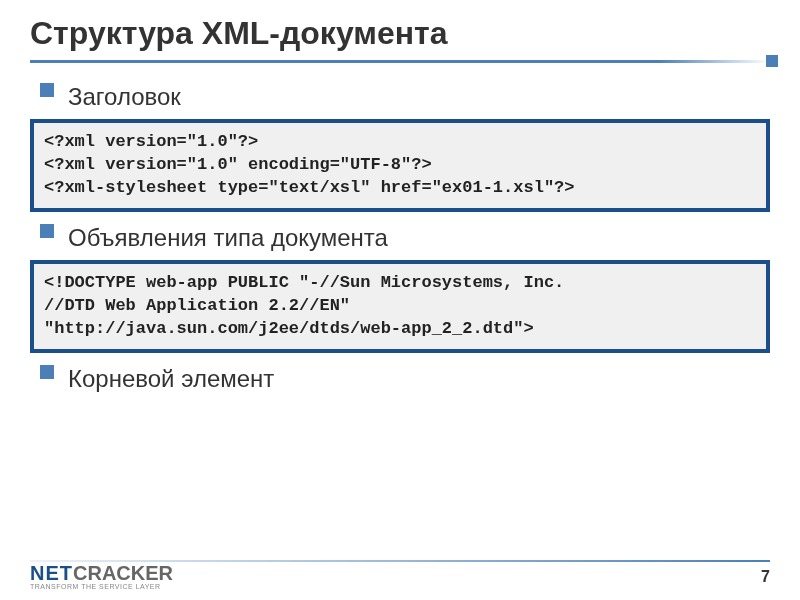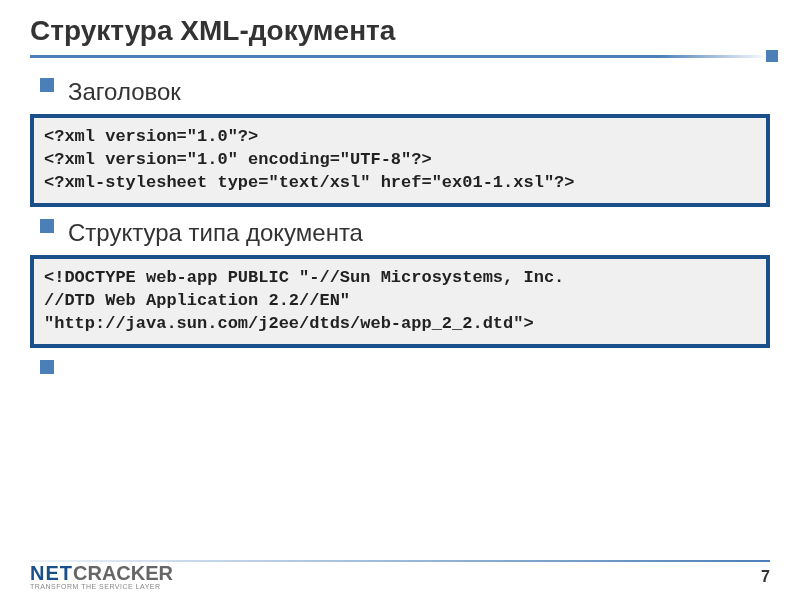--- a/index.html
+++ b/index.html
@@ -1,18 +1,18 @@
 <!DOCTYPE html>
 <html><head>
 <meta charset="utf-8">
 <style>
 * { margin: 0; padding: 0; box-sizing: border-box; }
 body { width: 800px; height: 600px; background: #fff; font-family: Arial, sans-serif; position: relative; overflow: hidden; }
 .slide { width: 100%; height: 100%; position: relative; padding: 15px 30px 60px 30px; }
-.title { font-size: 28px; font-weight: bold; color: #333; margin-bottom: 8px; }
+.title { font-size: 32px; font-weight: bold; color: #333; margin-bottom: 8px; }
 .rule-line { height: 3px; background: linear-gradient(to right, #4a7fb8 0%, #4a7fb8 85%, #fff 100%); position: relative; margin-bottom: 20px; }
 .rule-dot { position: absolute; right: -8px; top: -5px; width: 12px; height: 12px; background: #4a7fb8; }
 .section-label { display: flex; margin: 12px 0 8px 10px; font-size: 24px; color: #333; }
 .bullet { width: 14px; height: 14px; background: #4a7fb8; margin-right: 14px; flex-shrink: 0; }
 .code-box { border: 4px solid #1a4f8a; background: #f0f0f0; padding: 8px 10px; font-family: "Courier New", monospace; font-size: 17px; font-weight: bold; line-height: 1.35; color: #222; margin-bottom: 10px; white-space: pre-wrap; word-break: break-all; }
 .footer { position: absolute; bottom: 10px; left: 0; right: 0; height: 40px; display: flex; align-items: flex-end; justify-content: space-between; padding: 0 30px 0 30px; }
 .logo { display: flex; flex-direction: column; margin-top: 17px; }
 .logo-main { font-size: 20px; font-weight: bold; }
 .logo-main .net { color: #1a4f8a; letter-spacing: 1px; }
 .logo-main .cr { color: #666; }
@@ -32,28 +32,29 @@
   <div class="section-label">
     <span class="bullet"></span>
     <span>Заголовок</span>
   </div>
   <div class="code-box">&lt;?xml version="1.0"?&gt;
 &lt;?xml version="1.0" encoding="UTF-8"?&gt;
 &lt;?xml-stylesheet type="text/xsl" href="ex01-1.xsl"?&gt;</div>
 
   <div class="section-label">
     <span class="bullet"></span>
-    <span>Структура типа документа</span>
+    <span>Объявления типа документа</span>
   </div>
   <div class="code-box">&lt;!DOCTYPE web-app PUBLIC "-//Sun Microsystems, Inc.
 //DTD Web Application 2.2//EN"
 "http://java.sun.com/j2ee/dtds/web-app_2_2.dtd"&gt;</div>
 
   <div class="section-label">
     <span class="bullet"></span>
+    <span>Корневой элемент</span>
   </div>
 
   <div class="footer-line"></div>
   <div class="footer">
     <div class="logo">
       <div class="logo-main">
         <span class="net">NET</span><span class="cr">CRACKER</span>
       </div>
       <div class="logo-tag">TRANSFORM THE SERVICE LAYER</div>
     </div>

